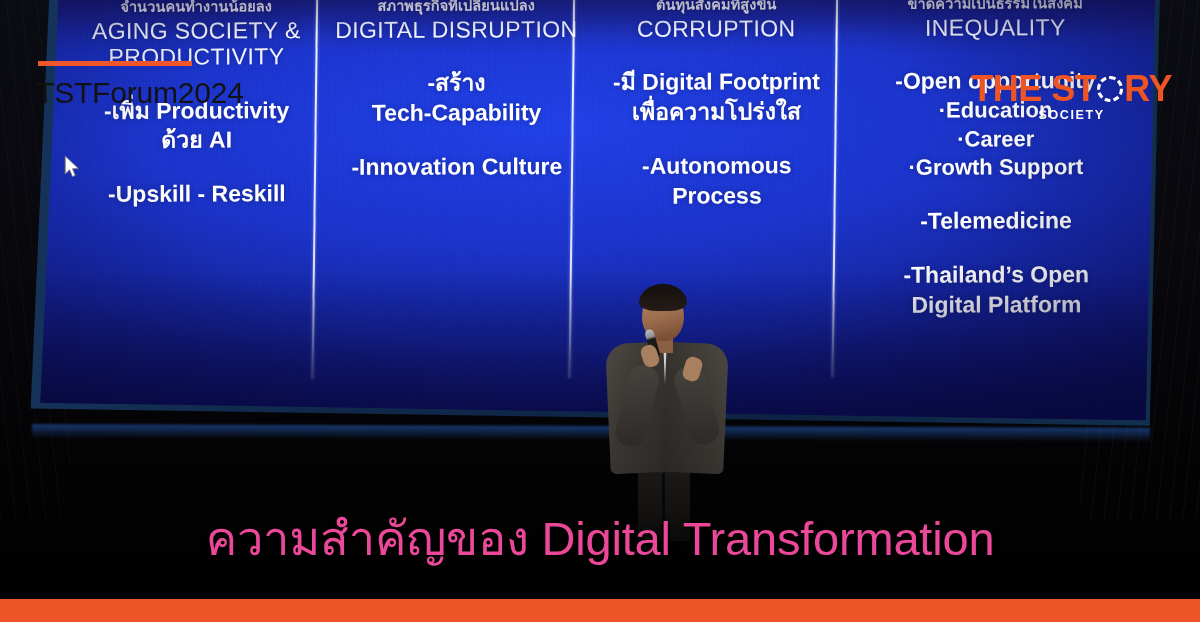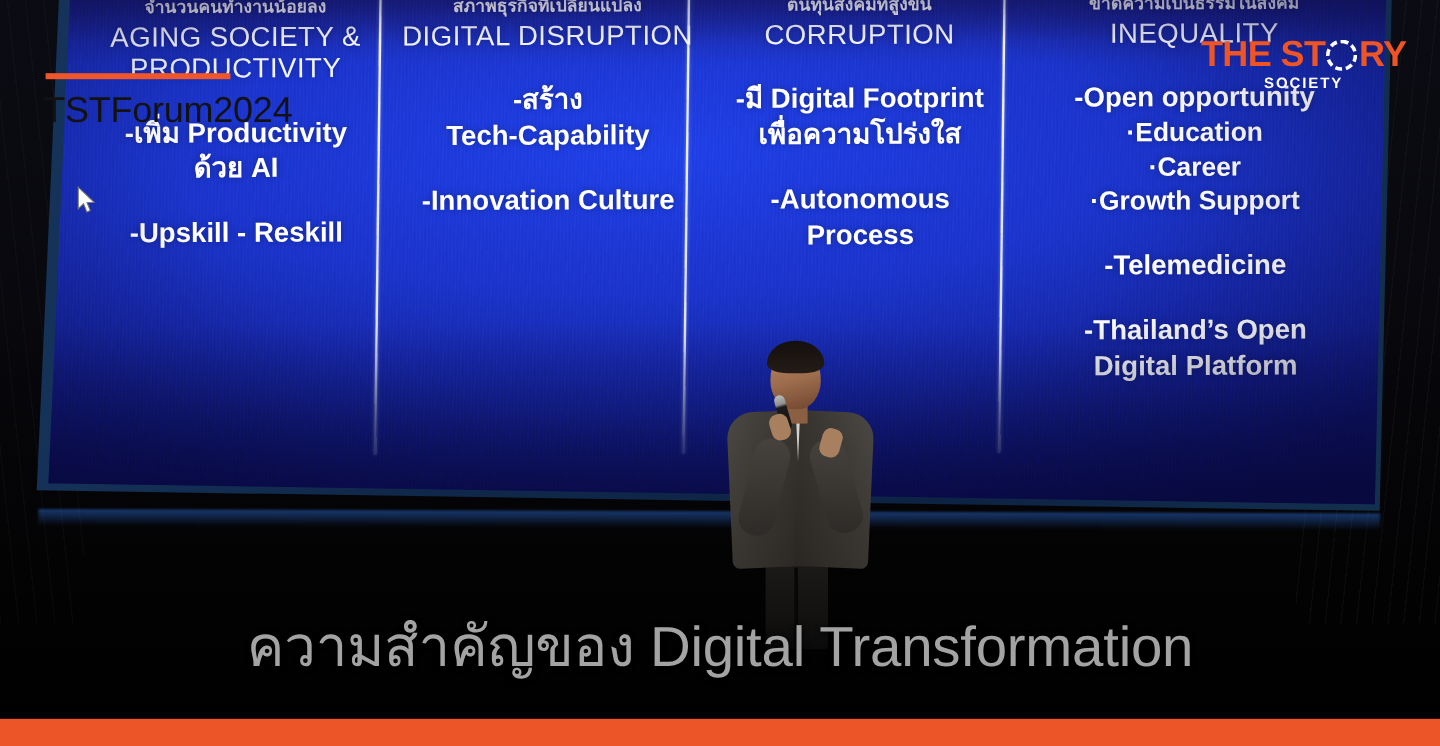--- a/index.html
+++ b/index.html
@@ -150,22 +150,22 @@
     background: #f0562a;
     z-index: 30;
   }
 
   
   .logo {
     position: absolute; right: 28px; top: 31px;
     z-index: 32; text-align: center; line-height: 1;
   }
   .logo-main {
-    font-size: 30px; font-weight: 800; letter-spacing: -0.5px;
-    color: #ef5524; display: flex; align-items: center; justify-content: center;
+    font-size: 36px; font-weight: 800; letter-spacing: -0.5px;
+    color: #ef5524; display: flex; align-items: center; justify-content: center; margin-top: 40px;
   }
   .logo-o {
     display: inline-block;
     width: 26px; height: 26px; margin: 0 1px;
     border: 3px dashed #ffffff;
     border-radius: 50%;
   }
   .logo-sub {
     font-size: 12.5px; font-weight: 800; letter-spacing: 1.6px;
     color: #ffffff; margin-top: 2px;
@@ -240,21 +240,21 @@
     background: #070707;
   }
 
   
   .cursor { position: absolute; left: 64px; top: 155px; z-index: 40; }
 
   
   .caption {
     position: absolute; left: 0; right: 0; bottom: 46px;
     text-align: center;
-    color: #a3a3a3;
+    color: #ec4899;
     font-size: 47px;
     font-weight: 400;
     letter-spacing: -0.2px;
     z-index: 30;
     text-shadow: 0 1px 5px rgba(0,0,0,.9);
     font-family: "Liberation Sans", "DejaVu Sans", sans-serif;
   }
   .orange-bar {
     position: absolute; left: 0; right: 0; bottom: 0; height: 23px;
     background: #ec5527; z-index: 31;

